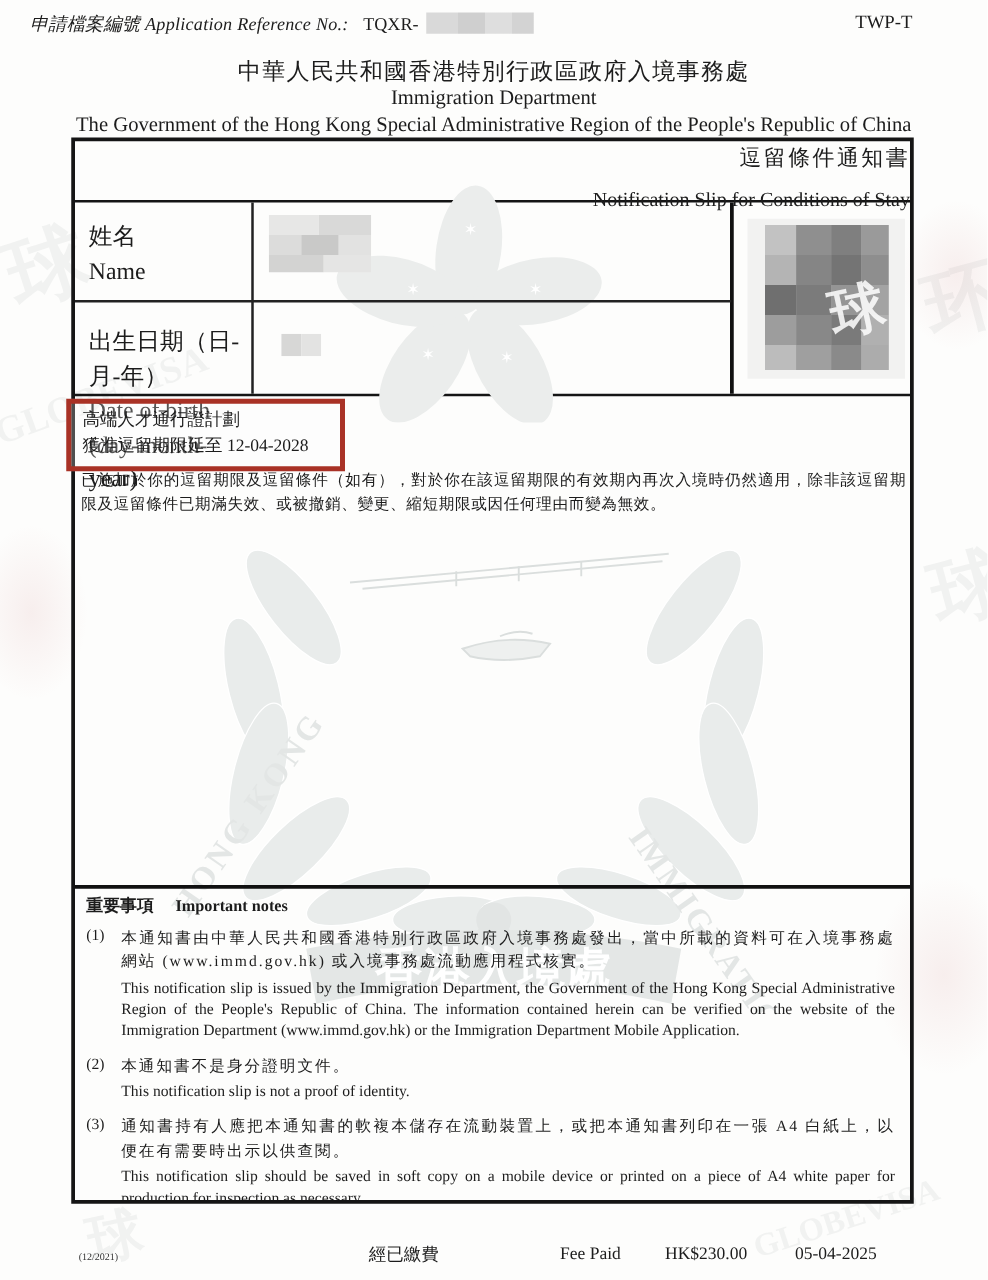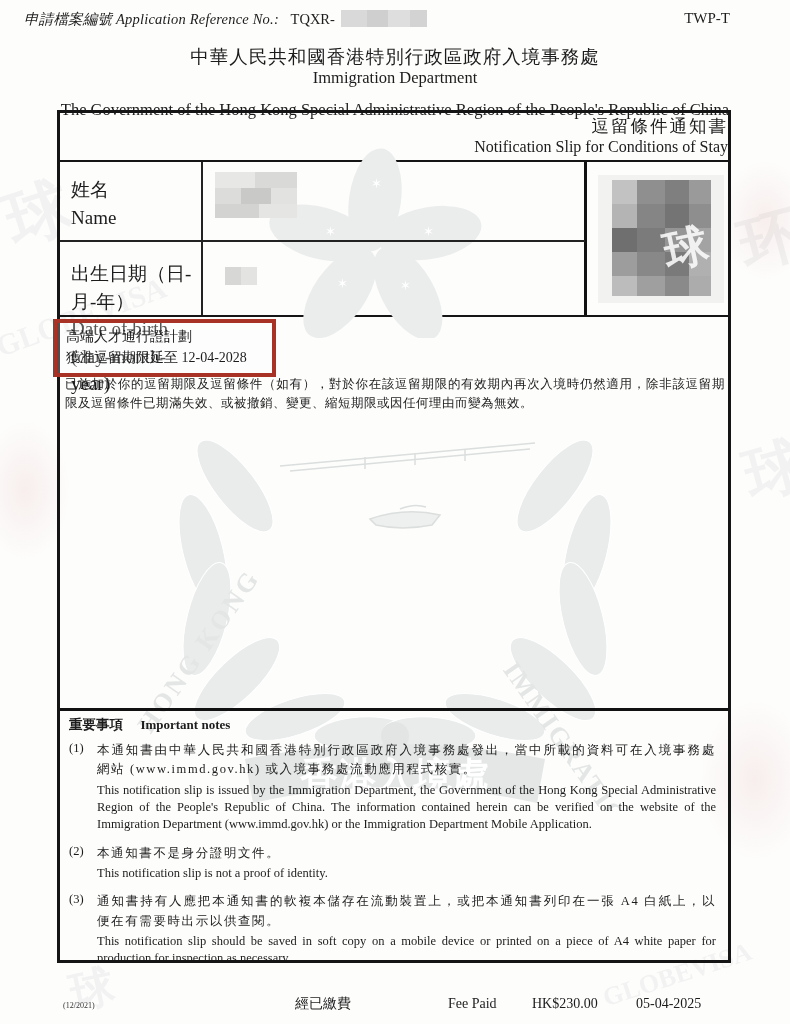--- a/index.html
+++ b/index.html
@@ -13,27 +13,27 @@
   .wm-pink{position:absolute; border-radius:50%; pointer-events:none;
     background:radial-gradient(closest-side, rgba(205,130,130,0.12), rgba(205,130,130,0));}
   
   .hdr-row{position:absolute; top:10px; left:24px; right:60px; font-size:14.5px;}
   .hdr-ref{letter-spacing:0.2px;font-style:italic;}
   .hdr-code{position:absolute; right:0; top:0; font-size:15px;}
   .ref-redact{display:inline-block; vertical-align:-3px; width:86px; height:17px; margin-left:6px;
     background:linear-gradient(90deg,#d9d9d9 0 30%,#cfcfcf 30% 55%,#dedede 55% 80%,#d3d3d3 80%);}
   .hdr-cn{position:absolute; top:44px; left:0; width:100%; text-align:center; font-size:18.5px; letter-spacing:1px;}
   .hdr-en1{position:absolute; top:68px; left:0; width:100%; text-align:center; font-size:16.5px;}
-  .hdr-en2{position:absolute; top:100px; left:0; width:100%; text-align:center; font-size:16.5px;}
+  .hdr-en2{position:absolute; top:90px; left:0; width:100%; text-align:center; font-size:16.5px;}
   
   .doc-box{position:absolute; left:57px; top:110px; width:674px; height:853px;
     border:3px solid #151515; box-sizing:border-box; background:transparent;}
   .slip-title{position:absolute; top:0; left:0; right:0; height:47px; border-bottom:2px solid #151515; text-align:right;}
   .slip-title .cn{font-size:17.5px; letter-spacing:2px; margin-top:1px;}
-  .slip-title .en{font-size:16px; margin-top:0px;}
+  .slip-title .en{font-size:16px; margin-top:14px;}
   
   .info-table{position:absolute; top:49px; left:0; right:0; height:155px; border-bottom:2px solid #151515; box-sizing:border-box;}
   .col-div1{position:absolute; left:141px; top:0; bottom:0; width:1.5px; background:#222;}
   .col-div2{position:absolute; left:524px; top:0; bottom:0; width:2.5px; background:#111;}
   .row-div{position:absolute; left:0; top:78px; width:525px; height:1.5px; background:#222;}
   .cell-label{position:absolute; left:4px; width:140px; padding:0 0 0 7px; box-sizing:border-box; font-size:19px; line-height:1.45;}
   .cell-label.r1{top:14px;}
   .cell-label.r2{top:98px;}
   .bauhinia{position:absolute; left:165px; top:-14px; pointer-events:none;}
   .redact-name{position:absolute; left:155px; top:10px;}

